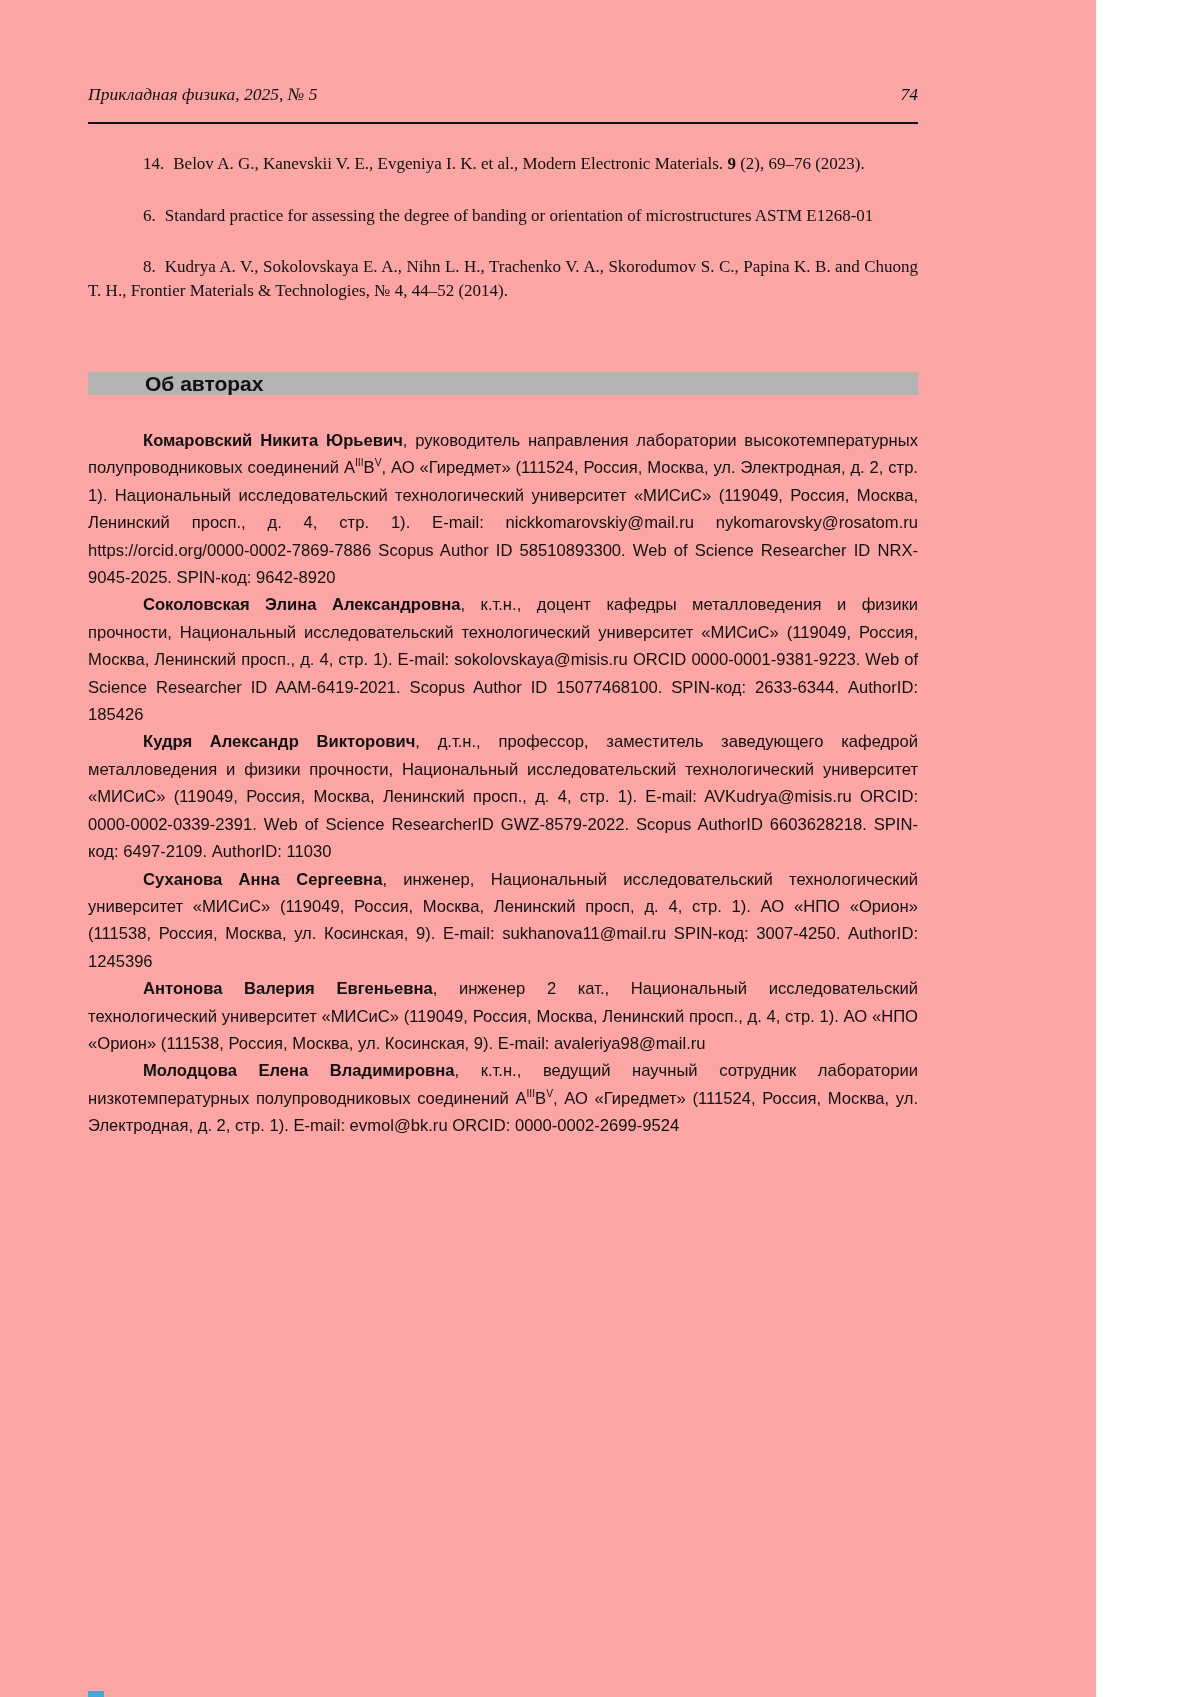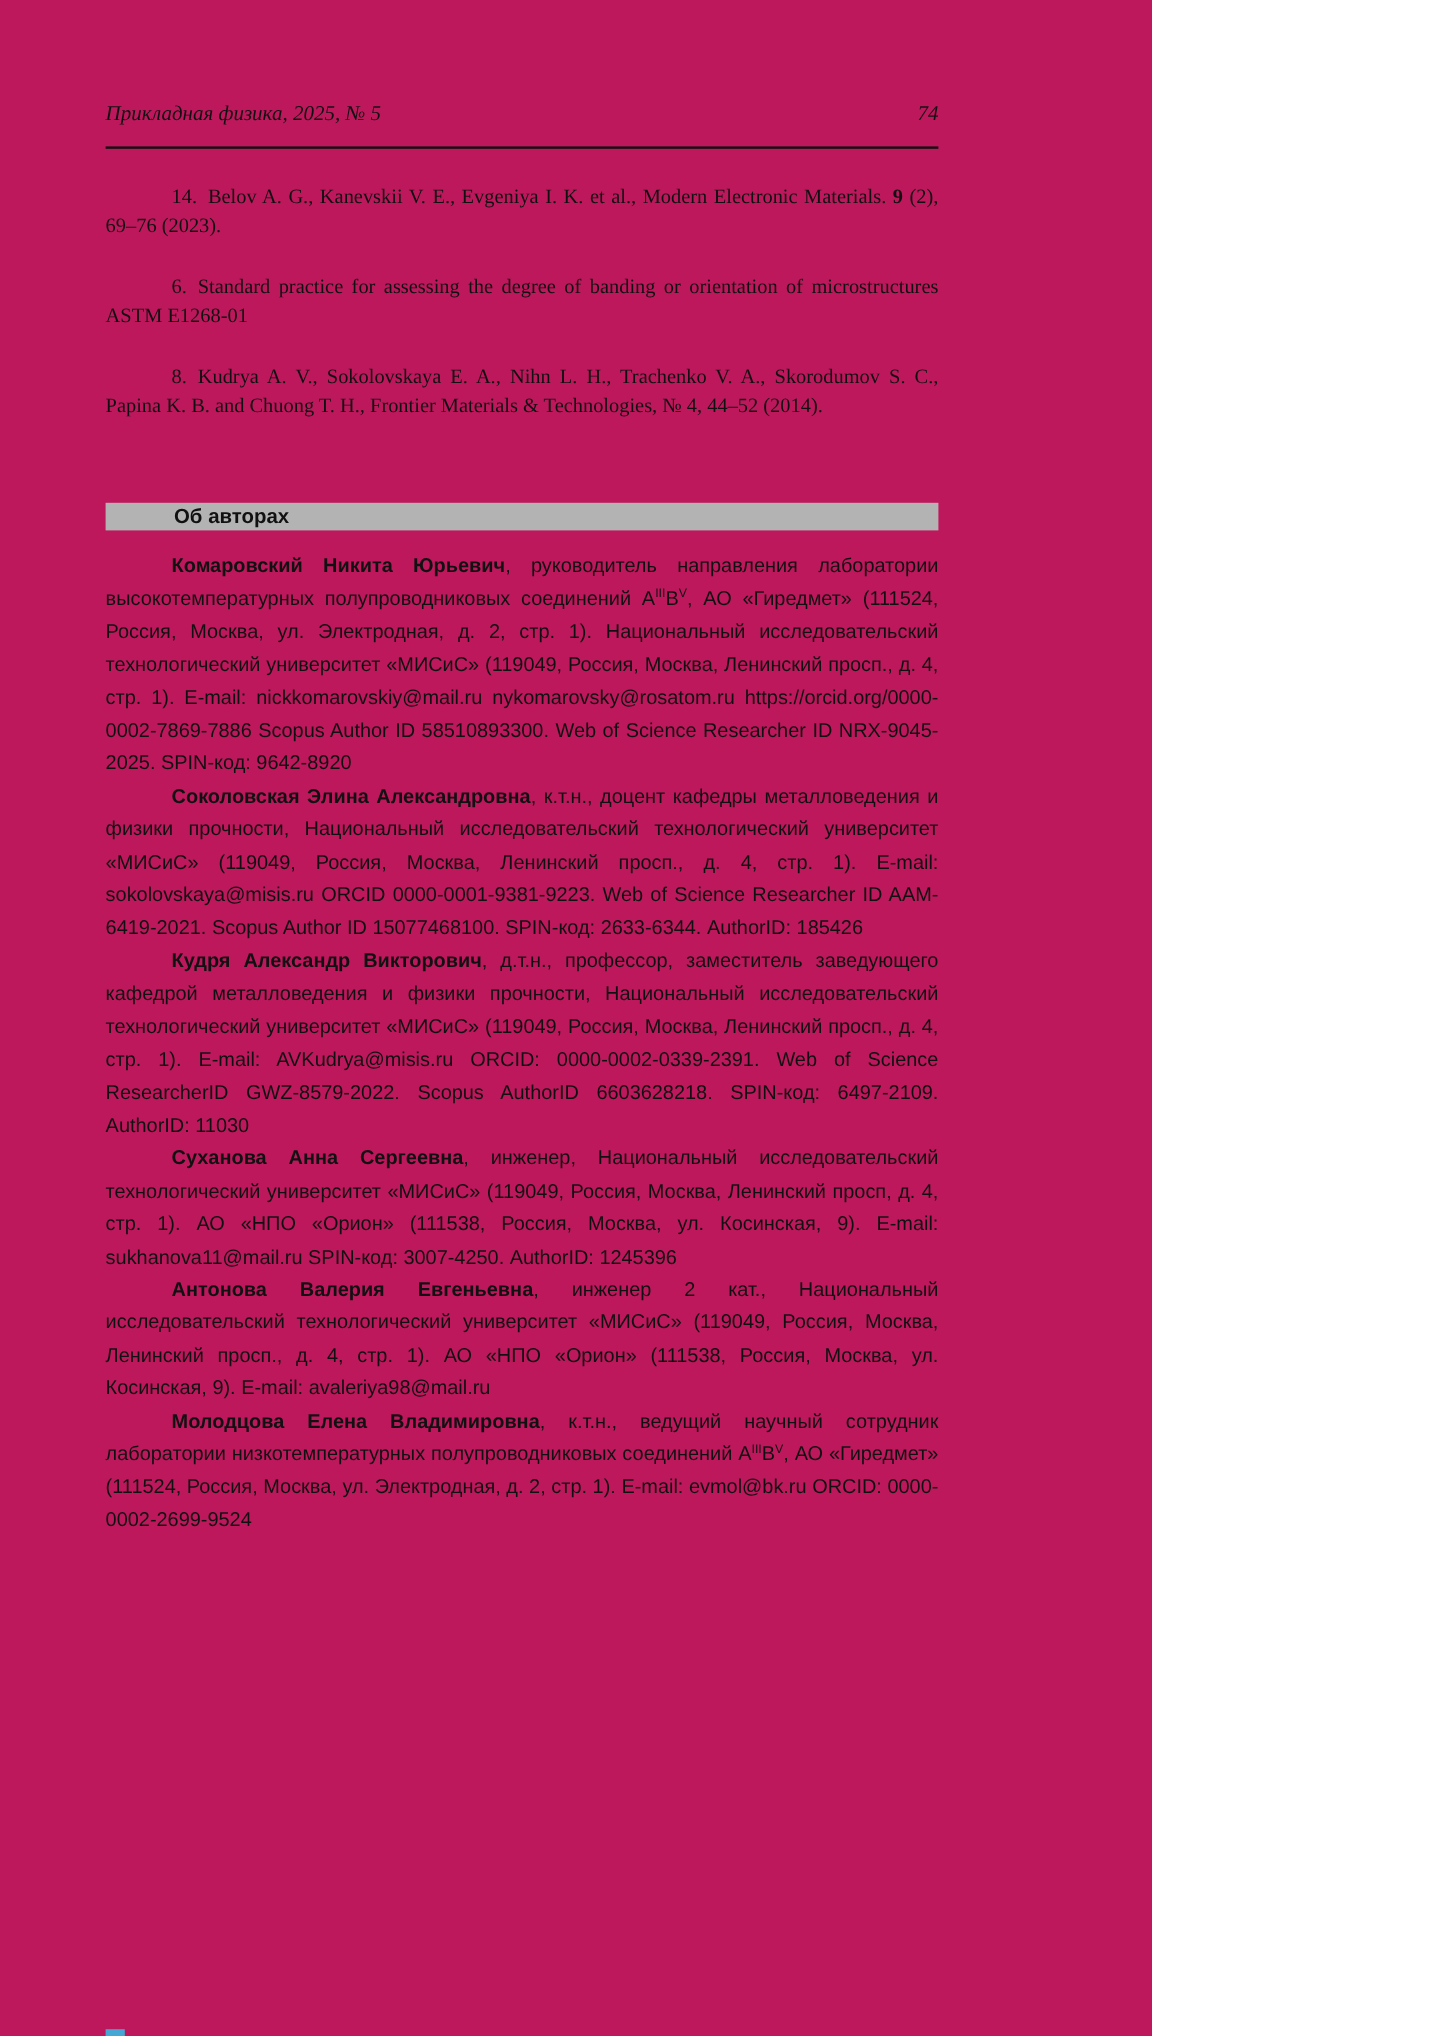--- a/index.html
+++ b/index.html
@@ -1,21 +1,21 @@
 <!DOCTYPE html>
 <html lang="ru"><head>
 <meta charset="utf-8">
 <style>
   * { margin: 0; padding: 0; box-sizing: border-box; }
   html, body { background: #ffffff; }
   .page {
     position: relative;
-    width: 960px;
+    width: 1096px;
     height: 1697px;
-    background: #be185d;
+    background: #fca5a5;
     color: #111111;
     overflow: hidden;
     font-family: "Liberation Serif", serif;
   }
   .content {
     padding: 0 178px 0 88px; 
   }
   
   .page-header {
     display: flex;
@@ -50,27 +50,27 @@
   .section-bar {
     margin-top: 70px;
     height: 23px;
     background: #b3b3b3;
     display: flex;
     align-items: center;
   }
   .section-bar-title {
     font-family: "Liberation Sans", sans-serif;
     font-weight: bold;
-    font-size: 17px;
+    font-size: 21px;
     color: #111111;
     padding-left: 57px;
   }
   
   .authors {
-    margin-top: 16px;
+    margin-top: 32px;
   }
   .author-entry {
     font-family: "Liberation Sans", sans-serif;
     font-size: 16.6px;
     line-height: 27.4px;
     text-align: justify;
     text-indent: 55px;
     color: #111111;
   }
   .author-name { font-weight: bold; }

